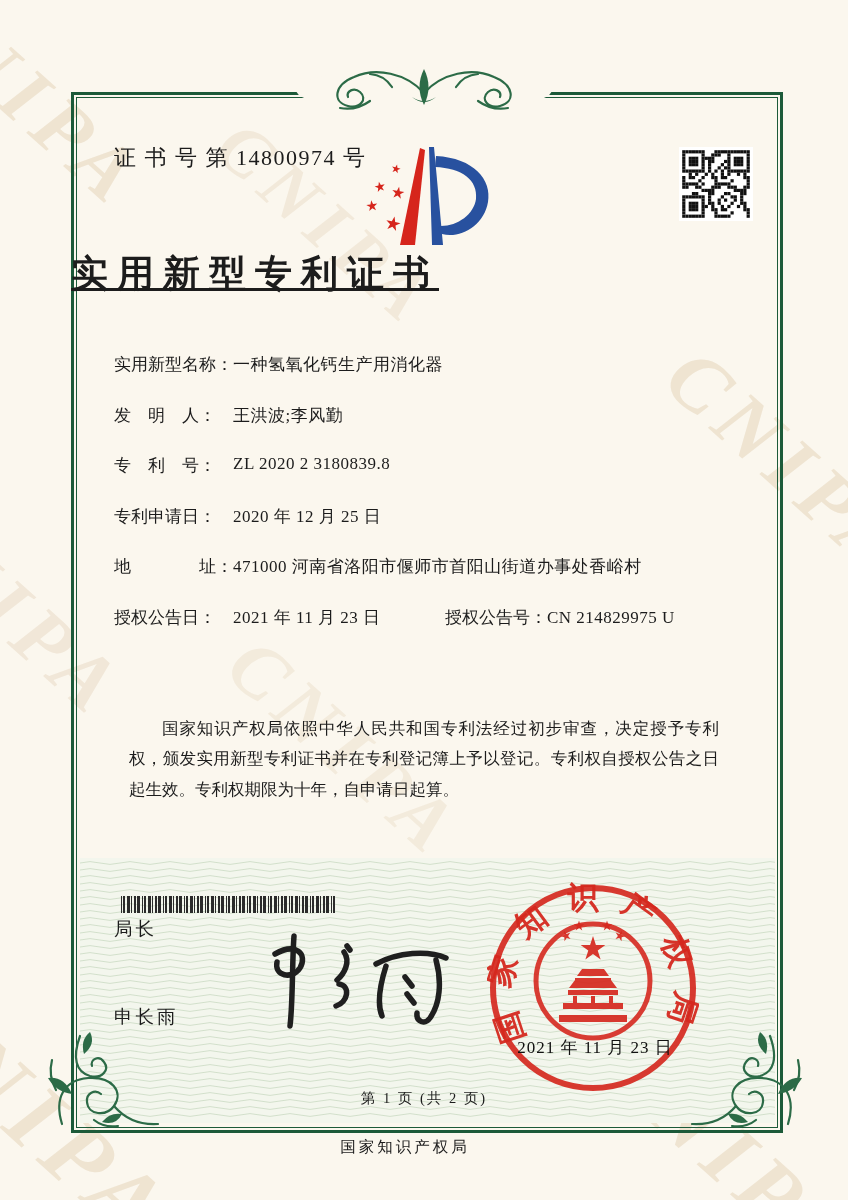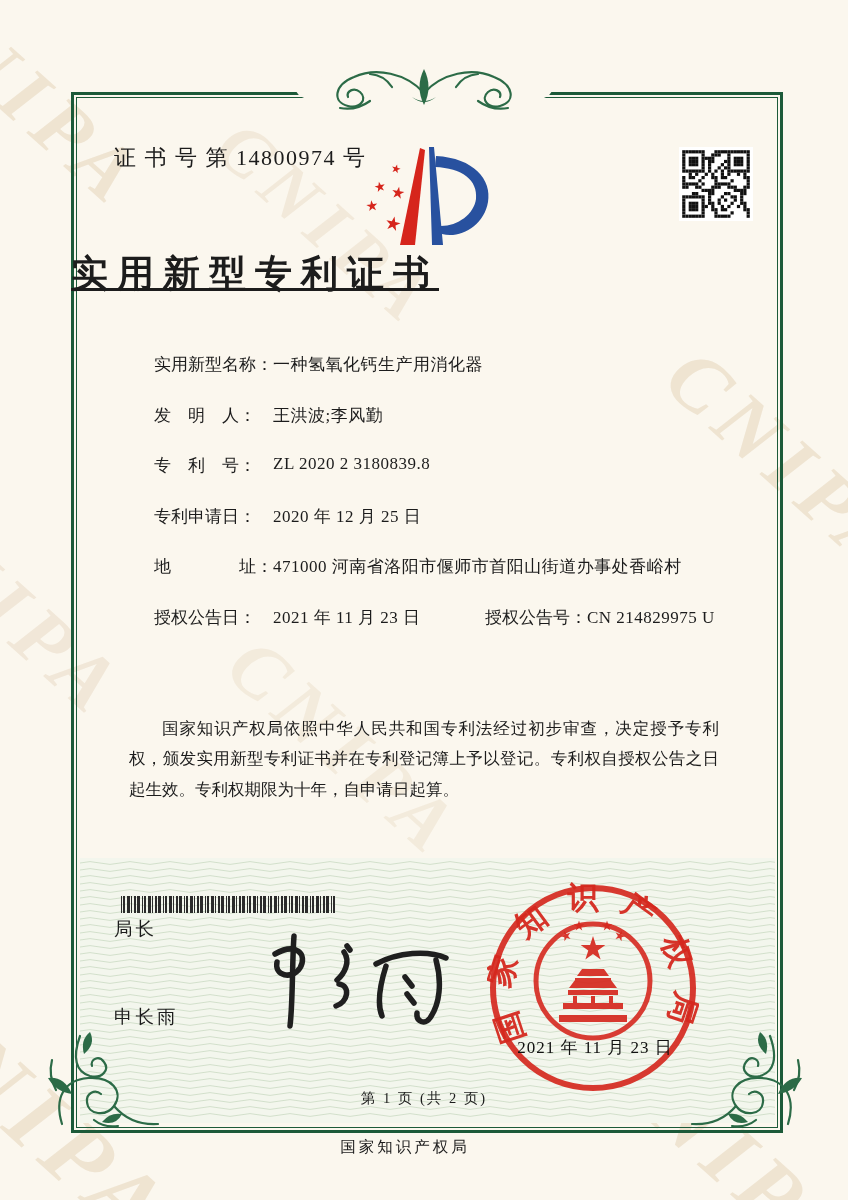--- a/index.html
+++ b/index.html
@@ -33,21 +33,21 @@
   .fl-left{position:absolute;left:42px;top:1032px;z-index:2;}
   .fl-right{position:absolute;left:686px;top:1032px;z-index:2;}
   
   .cert-no{position:absolute;left:114px;top:143px;font-size:22px;letter-spacing:1.5px;z-index:3;}
   .qr{position:absolute;left:679px;top:147px;width:74px;height:74px;background:#fff;z-index:3;}
   .logo{position:absolute;left:352px;top:142px;z-index:3;}
   .title{position:absolute;left:71px;top:249px;width:706px;
          font-size:37px;font-weight:bold;letter-spacing:9px;z-index:3;text-decoration:underline;}
   
   .fields{position:absolute;left:114px;top:353px;width:640px;z-index:3;font-size:17px;}
-  .frow{position:relative;height:17px;margin-bottom:33.5px;white-space:nowrap;margin-left:40px;}
+  .frow{position:relative;height:17px;margin-bottom:33.5px;white-space:nowrap;}
   .flabel{display:inline-block;width:119px;white-space:pre;vertical-align:top;}
   .fvalue{letter-spacing:0.5px;}
   .grant2{position:absolute;left:331px;top:0;}
   
   .body-text{position:absolute;left:113px;top:698px;width:622px;z-index:3;
              font-size:16.5px;line-height:1.84;text-align:justify;}
   .body-text p{margin:16px;text-indent:2em;}
   
   .waves{position:absolute;left:80px;top:858px;z-index:1;}
   .barcode{position:absolute;left:119px;top:896px;z-index:3;}

